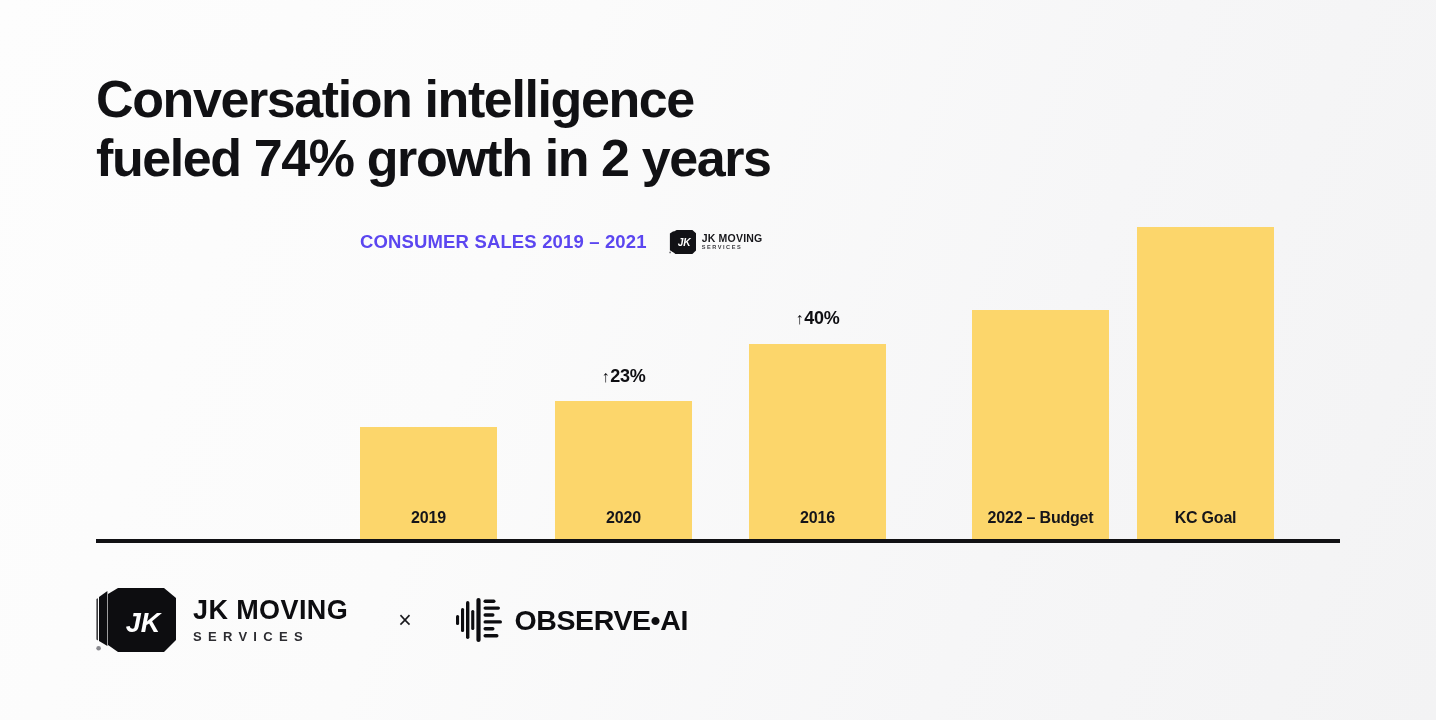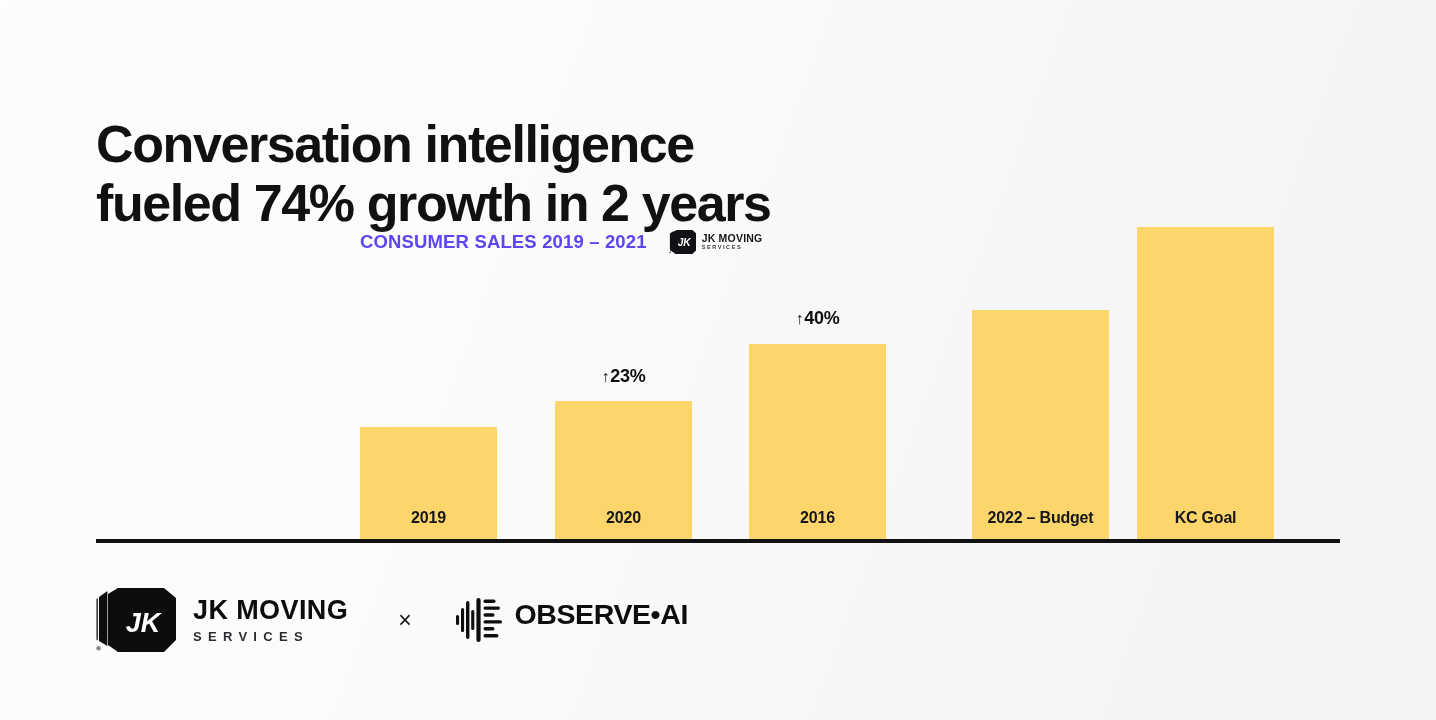--- a/index.html
+++ b/index.html
@@ -21,21 +21,20 @@
   .headline {
     position:absolute;
     left:96px; top:70px;
     width:820px;
     font-size:52px;
     line-height:1.13;
     font-weight:700;
     letter-spacing:-1.4px;
     color:#111114;
     white-space:pre-line;
-    margin-top:45px;
   }
 
   
   .chart { position:absolute; left:0; top:0; width:1436px; height:700px; }
 
   .chart-caption {
     position:absolute;
     left:360px; top:230px;
     display:flex; align-items:center; gap:22px;
   }
@@ -115,21 +114,21 @@
     font-size:13px; font-weight:600; color:#2c2c31;
     letter-spacing:6.3px; margin-top:6px;
   }
 
   .cross {
     margin:0 44px 0 50px;
     font-size:23px; font-weight:400; color:#18181c;
     line-height:1;
   }
 
-  .oai { display:flex; align-items:flex-start; gap:13px; }
+  .oai { display:flex; align-items:center; gap:13px; }
   .oai .mark { width:46px; height:44px; display:block; }
   .oai .word {
     font-size:28.5px; font-weight:800; color:#0d0d10;
     letter-spacing:-0.4px; white-space:nowrap;
   }
 </style>
 </head>
 <body>
 
 <div class="slide">

